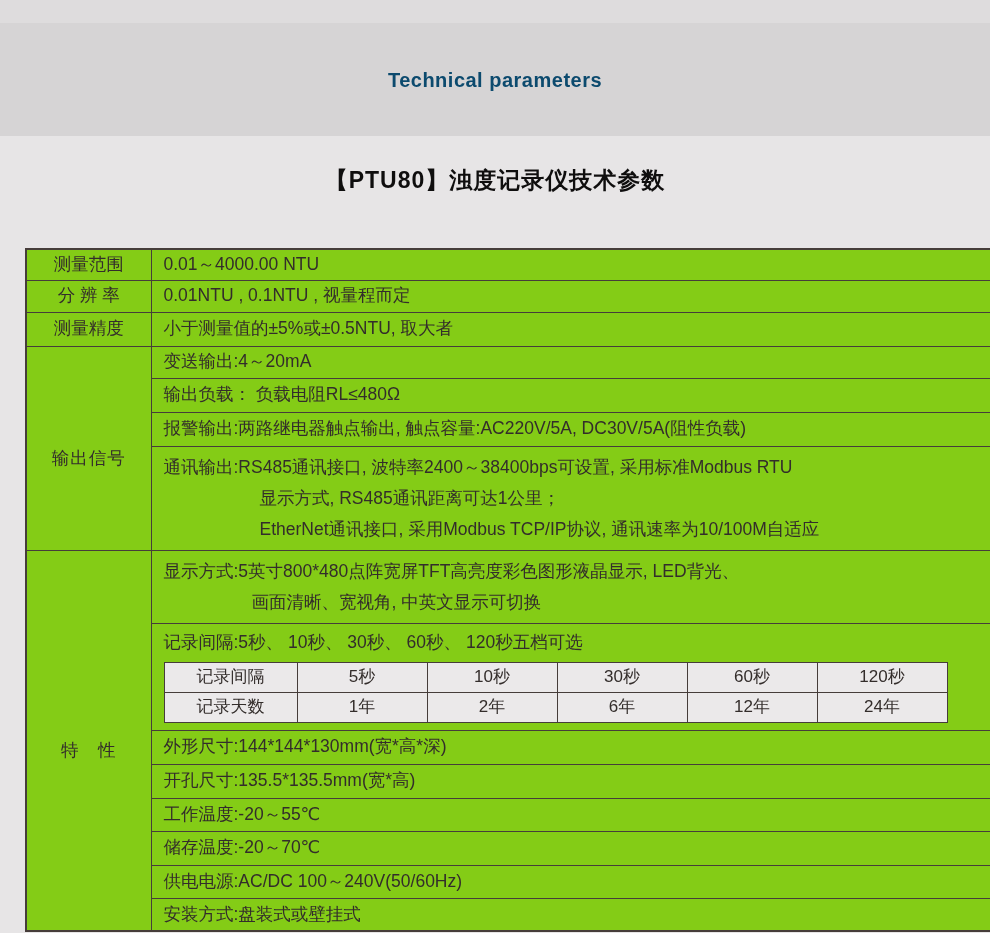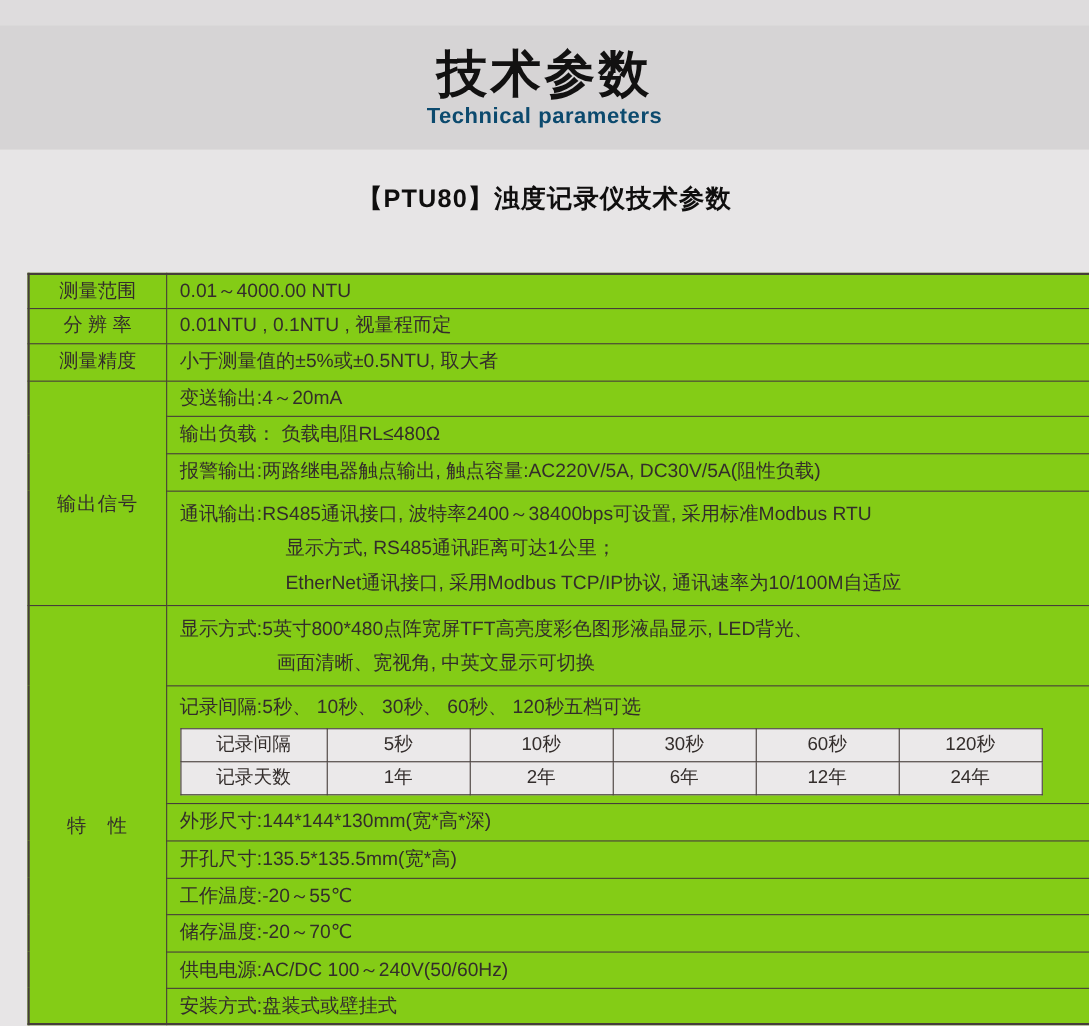--- a/index.html
+++ b/index.html
@@ -99,21 +99,20 @@
     font-size: 17px;
     padding: 1px 4px;
   }
 </style>
 </head>
 <body>
 
 <div class="top-strip"></div>
 
 <header class="band">
-  <div class="band-title">技术参数</div>
   <div class="band-sub">Technical parameters</div>
 </header>
 
 <h2 class="section-title">【PTU80】浊度记录仪技术参数</h2>
 
 <table class="spec-table">
   <colgroup>
     <col style="width:125px">
     <col>
   </colgroup>

